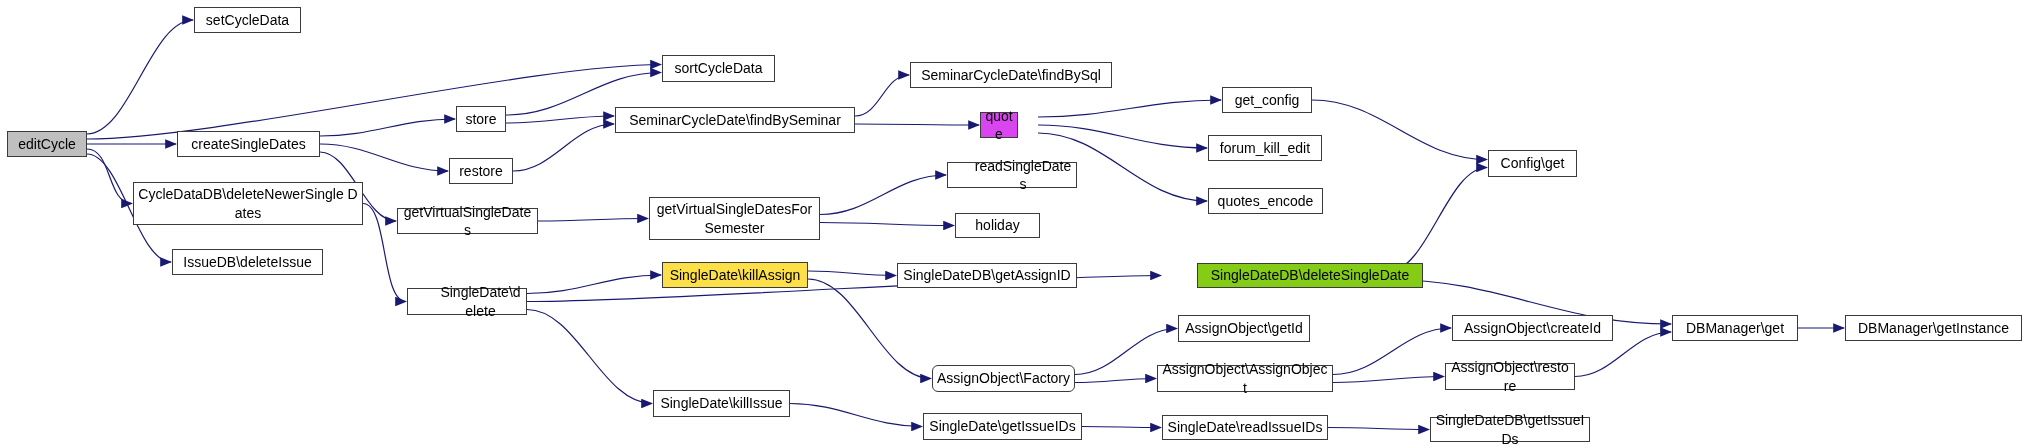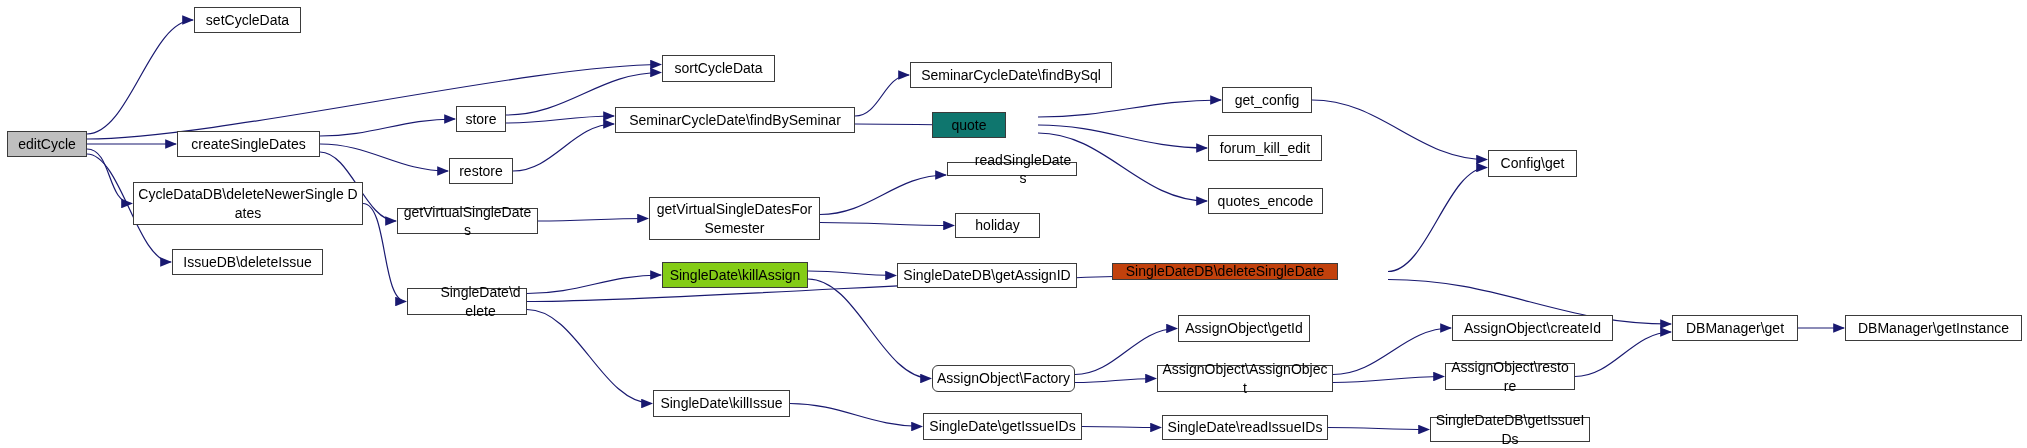--- a/index.html
+++ b/index.html
@@ -77,35 +77,35 @@
     </svg>
   <div id="nodes">
       <div class="node root" style="left: 7px; top: 131px; width: 80px; height: 26px; border-color: rgb(59, 59, 59); background: rgb(191, 191, 191);">editCycle</div>
       <div class="node" style="left: 194px; top: 7px; width: 107px; height: 26px; border-color: rgb(59, 59, 59); background: rgb(255, 255, 255);">setCycleData</div>
       <div class="node" style="left: 662px; top: 55px; width: 113px; height: 27px; border-color: rgb(59, 59, 59); background: rgb(255, 255, 255);">sortCycleData</div>
       <div class="node" style="left: 177px; top: 131px; width: 143px; height: 26px; border-color: rgb(59, 59, 59); background: rgb(255, 255, 255);">createSingleDates</div>
       <div class="node" style="left: 456px; top: 106px; width: 50px; height: 26px; border-color: rgb(59, 59, 59); background: rgb(255, 255, 255);">store</div>
       <div class="node" style="left: 449px; top: 158px; width: 64px; height: 26px; border-color: rgb(59, 59, 59); background: rgb(255, 255, 255);">restore</div>
       <div class="node" style="left: 615px; top: 107px; width: 240px; height: 26px; border-color: rgb(59, 59, 59); background: rgb(255, 255, 255);">SeminarCycleDate\findBySeminar</div>
       <div class="node" style="left: 910px; top: 62px; width: 202px; height: 26px; border-color: rgb(59, 59, 59); background: rgb(255, 255, 255);">SeminarCycleDate\findBySql</div>
-      <div class="node" style="left: 932px; top: 112px; width: 74px; height: 26px; border-color: rgb(59, 59, 59); background: #0f766e;">quote</div>
+      <div class="node" style="left: 980px; top: 112px; width: 38px; height: 26px; border-color: rgb(59, 59, 59); background: #d946ef;">quote</div>
       <div class="node" style="left: 1222px; top: 87px; width: 90px; height: 26px; border-color: rgb(59, 59, 59); background: rgb(255, 255, 255);">get_config</div>
       <div class="node" style="left: 1208px; top: 135px; width: 114px; height: 26px; border-color: rgb(59, 59, 59); background: rgb(255, 255, 255);">forum_kill_edit</div>
       <div class="node" style="left: 1208px; top: 188px; width: 115px; height: 26px; border-color: rgb(59, 59, 59); background: rgb(255, 255, 255);">quotes_encode</div>
       <div class="node" style="left: 1488px; top: 150px; width: 89px; height: 27px; border-color: rgb(59, 59, 59); background: rgb(255, 255, 255);">Config\get</div>
       <div class="node" style="left: 133px; top: 182px; width: 230px; height: 43px; border-color: rgb(59, 59, 59); background: rgb(255, 255, 255);">CycleDataDB\deleteNewerSingle Dates</div>
       <div class="node" style="left: 172px; top: 249px; width: 151px; height: 26px; border-color: rgb(59, 59, 59); background: rgb(255, 255, 255);">IssueDB\deleteIssue</div>
       <div class="node" style="left: 397px; top: 208px; width: 141px; height: 26px; border-color: rgb(59, 59, 59); background: rgb(255, 255, 255);">getVirtualSingleDates</div>
       <div class="node" style="left: 649px; top: 197px; width: 171px; height: 43px; border-color: rgb(59, 59, 59); background: rgb(255, 255, 255);">getVirtualSingleDatesFor Semester</div>
-      <div class="node" style="left: 947px; top: 162px; width: 130px; height: 14px; border-color: rgb(59, 59, 59); background: rgb(255, 255, 255); padding-left: 25px;">readSingleDates</div>
+      <div class="node" style="left: 947px; top: 162px; width: 130px; height: 26px; border-color: rgb(59, 59, 59); background: rgb(255, 255, 255); padding-left: 25px;">readSingleDates</div>
       <div class="node" style="left: 955px; top: 213px; width: 85px; height: 25px; border-color: rgb(59, 59, 59); background: rgb(255, 255, 255);">holiday</div>
       <div class="node" style="left: 407px; top: 288px; width: 120px; height: 27px; border-color: rgb(59, 59, 59); background: rgb(255, 255, 255); padding-left: 30px;">SingleDate\delete</div>
-      <div class="node" style="left: 662px; top: 262px; width: 146px; height: 26px; border-color: rgb(59, 59, 59); background: #84cc16;">SingleDate\killAssign</div>
+      <div class="node" style="left: 662px; top: 262px; width: 146px; height: 26px; border-color: rgb(59, 59, 59); background: #fde047;">SingleDate\killAssign</div>
       <div class="node" style="left: 897px; top: 263px; width: 180px; height: 25px; border-color: rgb(59, 59, 59); background: rgb(255, 255, 255);">SingleDateDB\getAssignID</div>
-      <div class="node" style="left: 1112px; top: 263px; width: 226px; height: 17px; border-color: rgb(59, 59, 59); background: #c2410c;">SingleDateDB\deleteSingleDate</div>
+      <div class="node" style="left: 1197px; top: 263px; width: 226px; height: 25px; border-color: rgb(59, 59, 59); background: #84cc16;">SingleDateDB\deleteSingleDate</div>
       <div class="node" style="left: 1178px; top: 315px; width: 132px; height: 27px; border-color: rgb(59, 59, 59); background: rgb(255, 255, 255);">AssignObject\getId</div>
       <div class="node" style="left: 1452px; top: 315px; width: 161px; height: 26px; border-color: rgb(59, 59, 59); background: rgb(255, 255, 255);">AssignObject\createId</div>
       <div class="node" style="left: 932px; top: 365px; width: 143px; height: 27px; border-color: rgb(59, 59, 59); background: rgb(255, 255, 255); border-radius: 6px;">AssignObject\Factory</div>
       <div class="node" style="left: 1157px; top: 365px; width: 176px; height: 27px; border-color: rgb(59, 59, 59); background: rgb(255, 255, 255);">AssignObject\AssignObject</div>
       <div class="node" style="left: 1445px; top: 363px; width: 130px; height: 27px; border-color: rgb(59, 59, 59); background: rgb(255, 255, 255);">AssignObject\restore</div>
       <div class="node" style="left: 1672px; top: 315px; width: 126px; height: 26px; border-color: rgb(59, 59, 59); background: rgb(255, 255, 255);">DBManager\get</div>
       <div class="node" style="left: 1845px; top: 315px; width: 177px; height: 26px; border-color: rgb(59, 59, 59); background: rgb(255, 255, 255);">DBManager\getInstance</div>
       <div class="node" style="left: 653px; top: 390px; width: 137px; height: 27px; border-color: rgb(59, 59, 59); background: rgb(255, 255, 255);">SingleDate\killIssue</div>
       <div class="node" style="left: 923px; top: 413px; width: 159px; height: 27px; border-color: rgb(59, 59, 59); background: rgb(255, 255, 255);">SingleDate\getIssueIDs</div>
       <div class="node" style="left: 1162px; top: 415px; width: 166px; height: 25px; border-color: rgb(59, 59, 59); background: rgb(255, 255, 255);">SingleDate\readIssueIDs</div>

